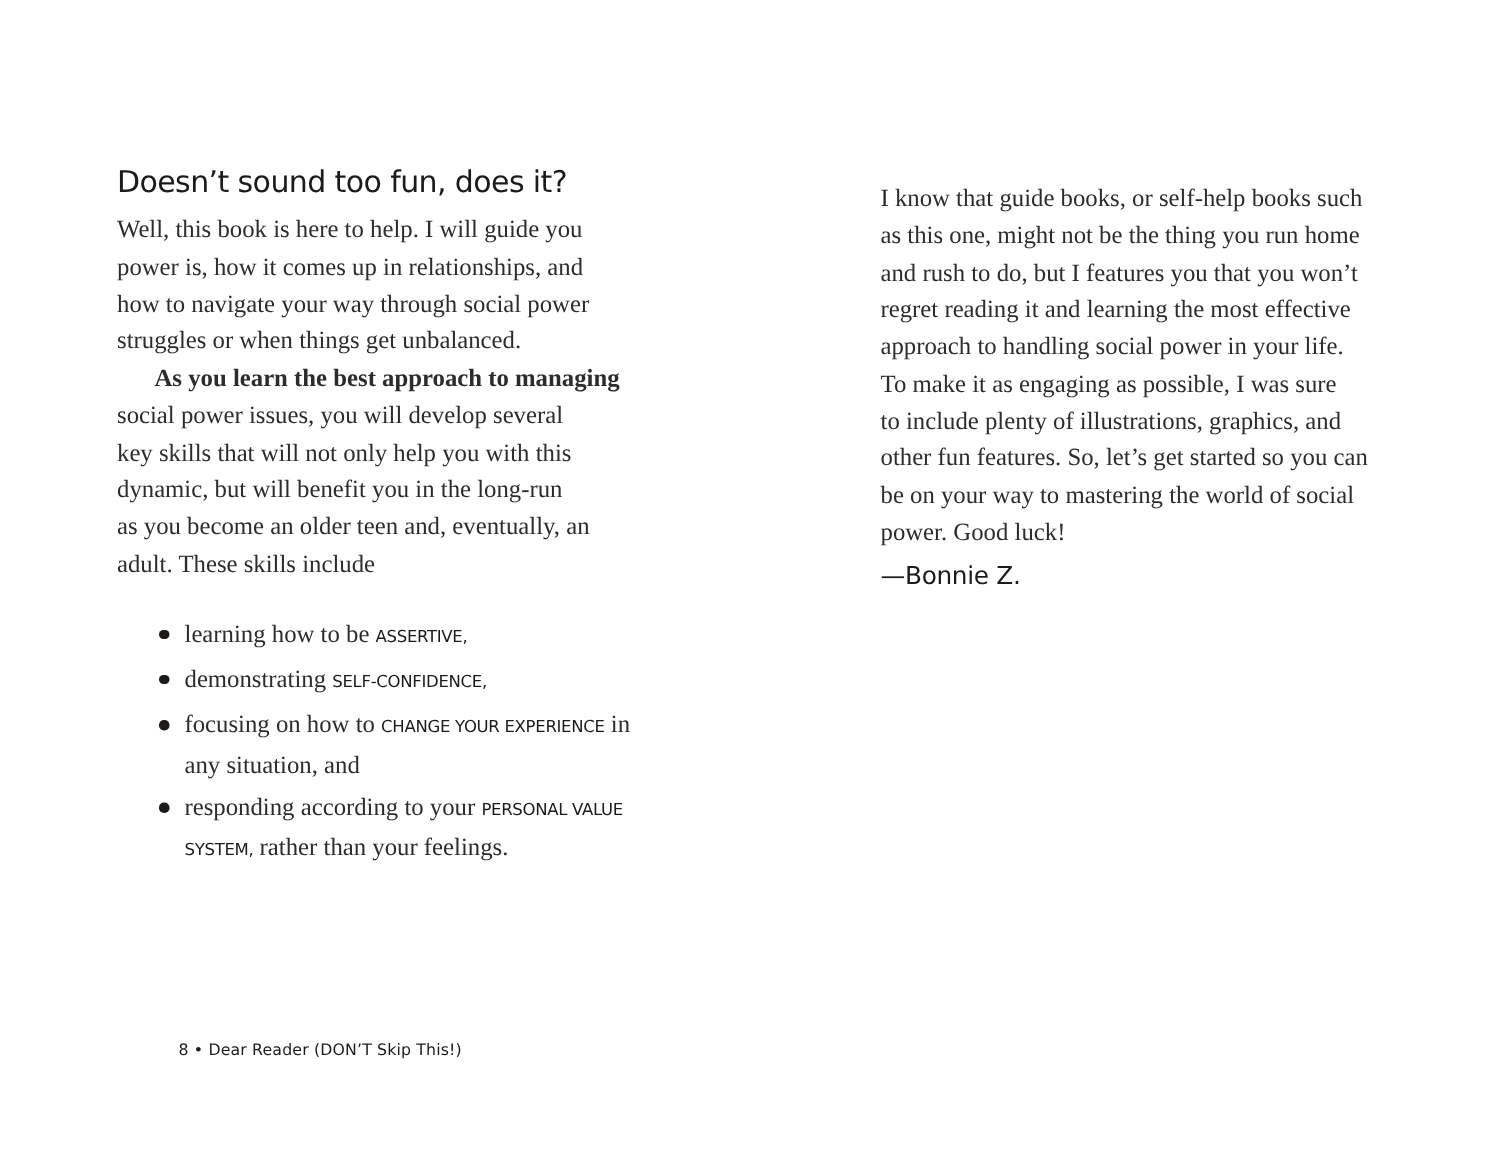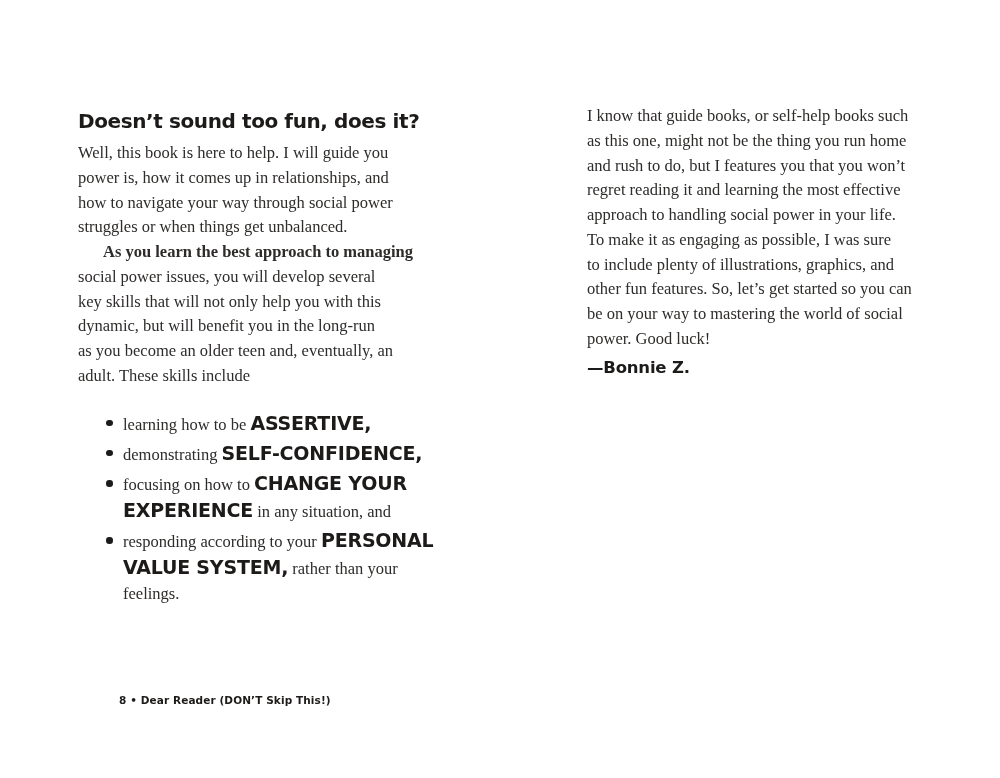--- a/index.html
+++ b/index.html
@@ -23,33 +23,33 @@
     background: var(--bg);
   }
   .serif {
     font-family: "Liberation Serif", "DejaVu Serif", serif;
     font-size: 16.5px;
     line-height: 24.75px;
     color: var(--text);
   }
   .comic {
     font-family: "DejaVu Sans", "Liberation Sans", sans-serif;
-    font-weight: 700;
+    font-weight: 400;
     color: var(--ink);
   }
   .page-left {
     position: absolute;
     left: 78px;
     top: 108px;
     width: 400px;
   }
   .page-right {
     position: absolute;
     left: 587px;
-    top: 104px;
+    top: 120px;
     width: 340px;
   }
   .heading {
     font-size: 20px;
     line-height: 26px;
     letter-spacing: -0.4px;
     margin-bottom: 7px;
     white-space: nowrap;
   }
   .para .text-line { white-space: pre; }
@@ -68,21 +68,21 @@
     position: absolute;
     left: -17px;
     top: 9px;
     width: 6.5px;
     height: 6.5px;
     border-radius: 50%;
     background: var(--ink);
     display: inline-block;
   }
   .emph {
-    font-size: 19px;
+    font-size: 11px;
     letter-spacing: -0.2px;
   }
   .signature {
     margin-top: 3px;
     font-size: 16.5px;
     line-height: 25px;
     letter-spacing: -0.2px;
   }
   .footer {
     position: absolute;

